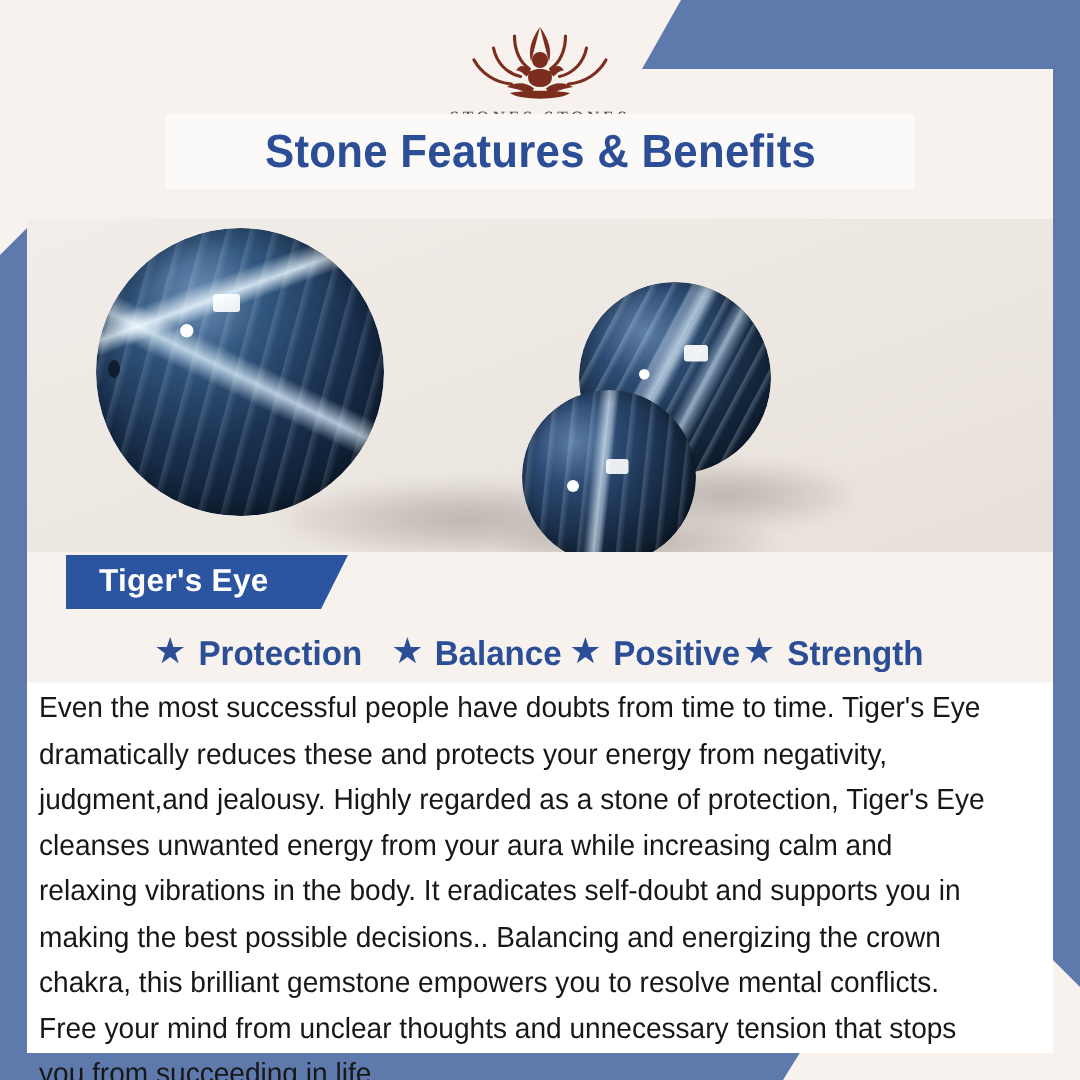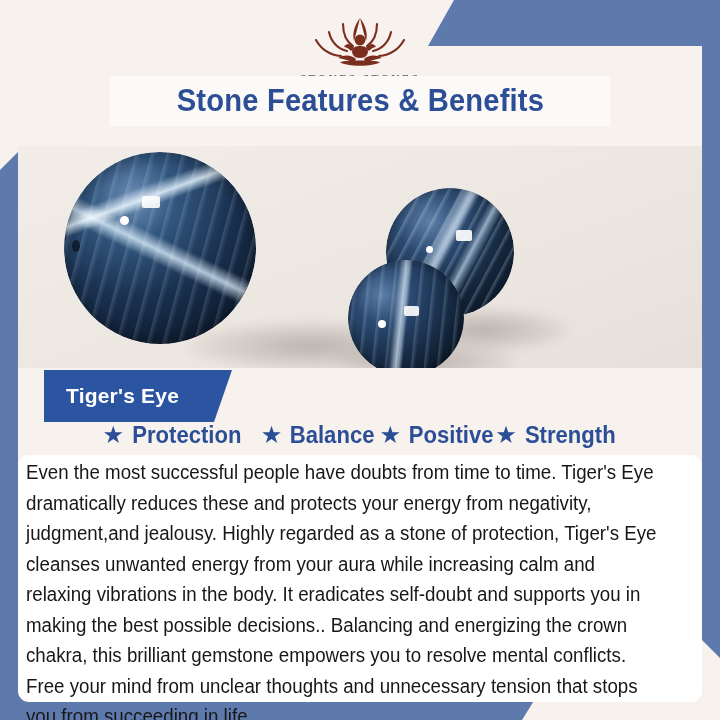--- a/index.html
+++ b/index.html
@@ -69,21 +69,21 @@
   .sphere .body{position:absolute;inset:0;border-radius:50%;}
   .shadow{
     position:absolute;border-radius:50%;
     background:radial-gradient(ellipse at center,rgba(120,110,105,.42) 0%,rgba(140,130,125,.12) 62%,rgba(0,0,0,0) 76%);
     filter:blur(5px);
   }
   .glint{position:absolute;background:#ffffff;border-radius:50%;}
 
   
   .stone-tab{
-    position:absolute;top:370px;left:44px;width:188px;height:52px;
+    position:absolute;top:370px;left:44px;width:188px;height:36px;
     background:#2B55A0;
     clip-path:polygon(0 0,100% 0,calc(100% - 18px) 100%,0 100%);
     display:flex;align-items:center;
   }
   .stone-tab-label{
     color:#ffffff;font-size:21px;font-weight:bold;
     padding-left:22px;letter-spacing:.2px;white-space:nowrap;
   }
 
   
@@ -100,21 +100,20 @@
   }
   .bsep{width:17px;}
   .bsep.tight{width:3px;}
 
   
   .copy{
     position:absolute;top:455px;left:18px;width:684px;height:247px;
     background:#FFFFFF;
     box-sizing:border-box;
     padding:2px 18px 0 8px;
-    border-radius:11px;
   }
   .copy p{
     margin:0;
     color:#171717;
     font-size:19.4px;
     line-height:30.5px;
     font-family:"Liberation Sans", sans-serif;
     transform:scaleX(.965);
     transform-origin:left top;
     text-align:left;

